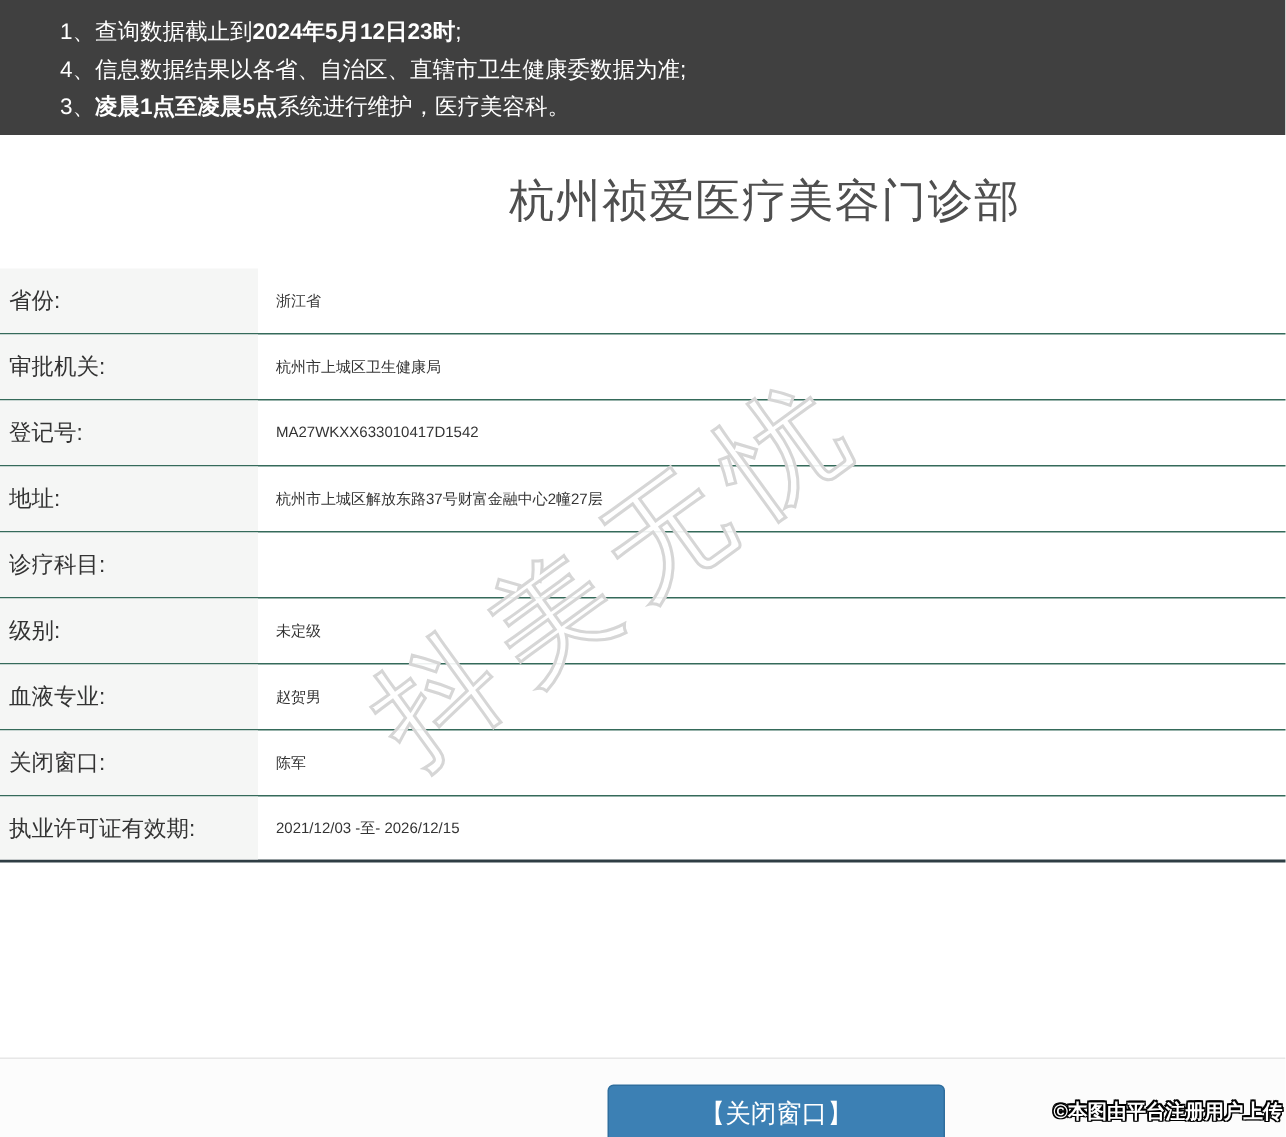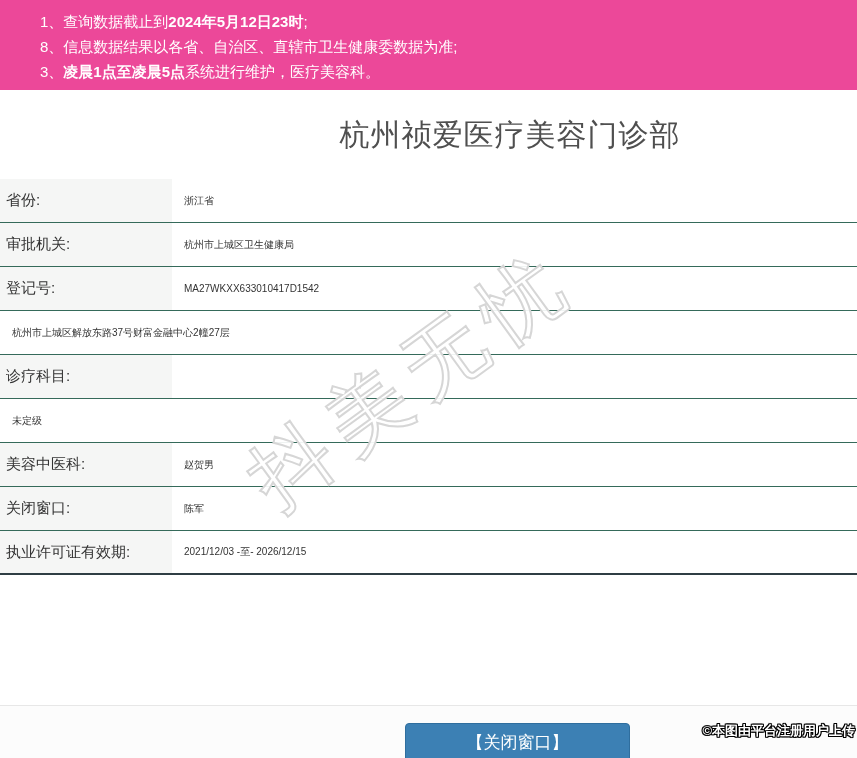--- a/index.html
+++ b/index.html
@@ -7,21 +7,21 @@
     width: 857px; height: 758px;
     overflow: hidden;
     background: #ffffff;
     font-family: "Liberation Sans", sans-serif;
     position: relative;
   }
   
   .notice-banner {
     position: absolute; top: 0; left: 0;
     width: 857px; height: 90px;
-    background: #ec4899;
+    background: #404040;
     color: #ffffff;
     padding: 9px 10px 0 40px;
     font-size: 15px;
     line-height: 25px;
   }
   .notice-line { white-space: nowrap; }
   .notice-line b { font-weight: 700; }
 
   
   .content {
@@ -102,68 +102,70 @@
     -webkit-text-stroke: 2px #d6d6d6;
     transform: rotate(-36deg);
     transform-origin: left center;
     pointer-events: none;
     z-index: 5;
   }
 
   
   .img-credit {
     position: absolute;
-    right: 2px; bottom: 18px;
+    right: 2px; bottom: 8px;
     font-size: 13px;
     font-weight: bold;
     color: #ffffff;
     z-index: 10;
     text-shadow:
       -1px -1px 0 #000, 1px -1px 0 #000,
       -1px  1px 0 #000, 1px  1px 0 #000,
        0   -1px 0 #000, 0    1px 0 #000,
       -1px  0   0 #000, 1px  0   0 #000;
   }
 </style>
 </head>
 <body>
 
 <div class="notice-banner">
   <div class="notice-line"><span>1、查询数据截止到</span><b>2024年5月12日23时</b><span>;</span></div>
-  <div class="notice-line"><span>8、信息数据结果以各省、自治区、直辖市卫生健康委数据为准;</span><b></b><span></span></div>
+  <div class="notice-line"><span>4、信息数据结果以各省、自治区、直辖市卫生健康委数据为准;</span><b></b><span></span></div>
   <div class="notice-line"><span>3、</span><b>凌晨1点至凌晨5点</b><span>系统进行维护，医疗美容科。</span></div>
 </div>
 
 <div class="content">
   <div class="page-title">杭州祯爱医疗美容门诊部</div>
 
   <div class="info-table">
     <div class="info-row">
       <div class="info-label">省份:</div>
       <div class="info-value">浙江省</div>
     </div>
     <div class="info-row">
       <div class="info-label">审批机关:</div>
       <div class="info-value">杭州市上城区卫生健康局</div>
     </div>
     <div class="info-row">
       <div class="info-label">登记号:</div>
       <div class="info-value">MA27WKXX633010417D1542</div>
     </div>
     <div class="info-row">
+      <div class="info-label">地址:</div>
       <div class="info-value">杭州市上城区解放东路37号财富金融中心2幢27层</div>
     </div>
     <div class="info-row">
       <div class="info-label">诊疗科目:</div>
     </div>
     <div class="info-row">
+      <div class="info-label">级别:</div>
       <div class="info-value">未定级</div>
     </div>
     <div class="info-row">
-      <div class="info-label">美容中医科:</div>
+      <div class="info-label">血液专业:</div>
       <div class="info-value">赵贺男</div>
     </div>
     <div class="info-row">
       <div class="info-label">关闭窗口:</div>
       <div class="info-value">陈军</div>
     </div>
     <div class="info-row">
       <div class="info-label">执业许可证有效期:</div>
       <div class="info-value">2021/12/03 -至- 2026/12/15</div>
     </div>

